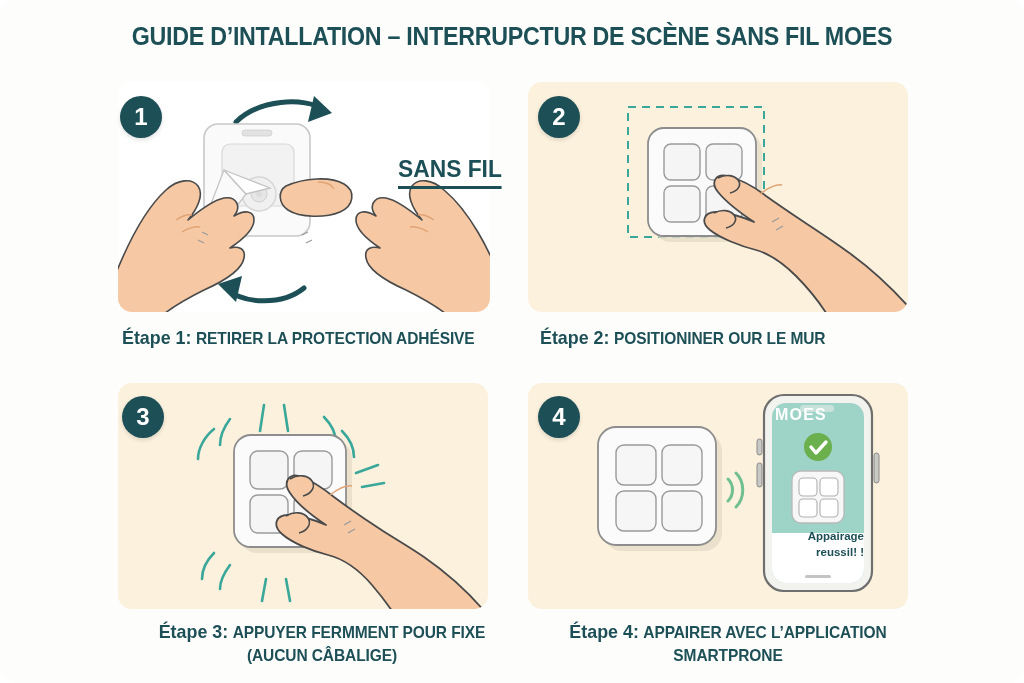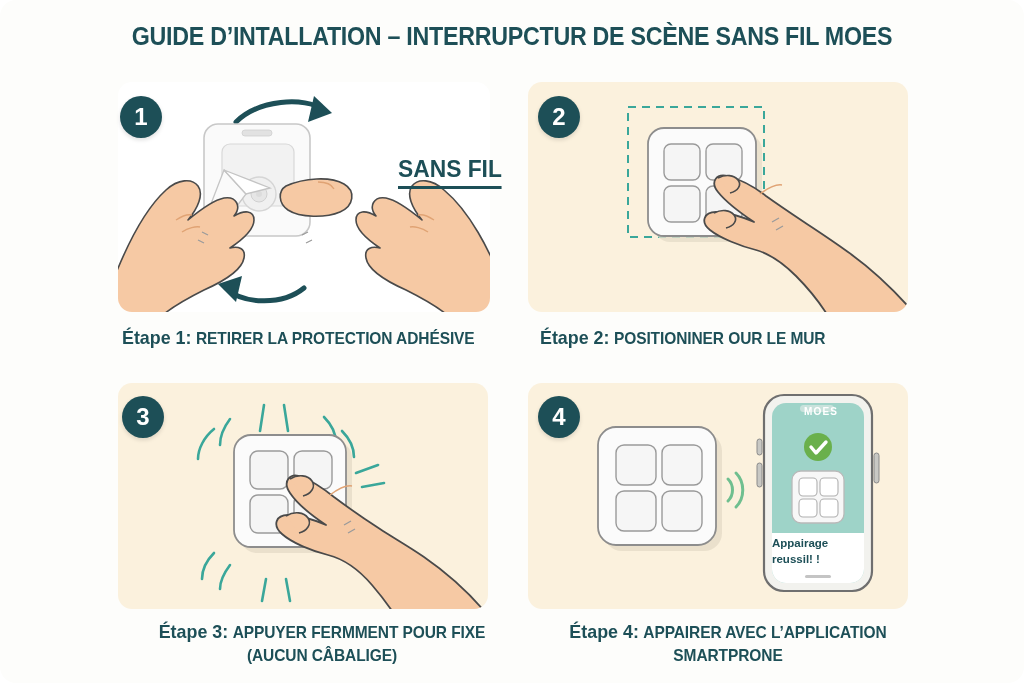--- a/index.html
+++ b/index.html
@@ -301,23 +301,23 @@
         <path d="M283 64 l5 6 l10 -11" stroke="#ffffff" stroke-width="3.4" fill="none" stroke-linecap="round" stroke-linejoin="round"></path>
 
         <rect x="264" y="88" width="52" height="52" rx="9" fill="#f7f7f7" stroke="#b9b9b9" stroke-width="1.3"></rect>
         <rect x="271" y="95" width="18" height="18" rx="4" fill="#ffffff" stroke="#b0b0b0" stroke-width="1.1"></rect>
         <rect x="292" y="95" width="18" height="18" rx="4" fill="#ffffff" stroke="#b0b0b0" stroke-width="1.1"></rect>
         <rect x="271" y="116" width="18" height="18" rx="4" fill="#ffffff" stroke="#b0b0b0" stroke-width="1.1"></rect>
         <rect x="292" y="116" width="18" height="18" rx="4" fill="#ffffff" stroke="#b0b0b0" stroke-width="1.1"></rect>
       </g>
     </svg>
 
-    <div style="position:absolute; left:247px; top:23px; width:92px; text-align:center;
-                font-size:10px; font-weight:bold; letter-spacing:1.2px; color:#ffffff;">MOES</div>
-    <div style="position:absolute; left:244px; top:153px; width:92px; text-align:left;
+    <div style="position:absolute; left:247px; top:23px; width:92px; 
+                font-size:16px; font-weight:bold; letter-spacing:1.2px; color:#ffffff;">MOES</div>
+    <div style="position:absolute; left:244px; top:146px; width:92px; text-align:right;
                 font-size:11.5px; font-weight:bold; color:#1d4f57; line-height:1.35;">
       <div>Appairage</div>
       <div>reussil! !</div>
     </div>
   </div>
   <div class="badge" id="badge-4">4</div>
   <div class="caption" id="caption-4">
     <div>
       <span class="lead">Étape 4:</span>
       <span class="body">APPAIRER AVEC L’APPLICATION</span>

